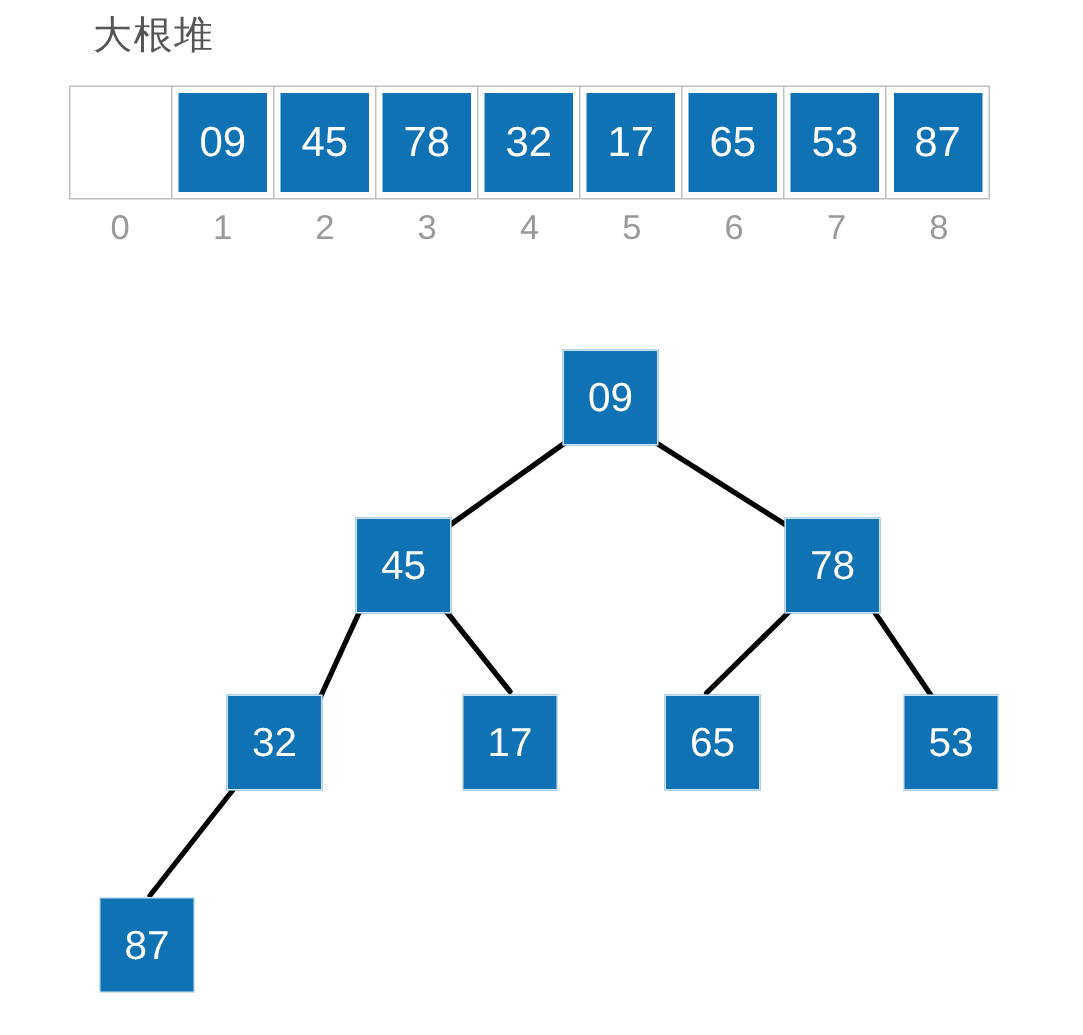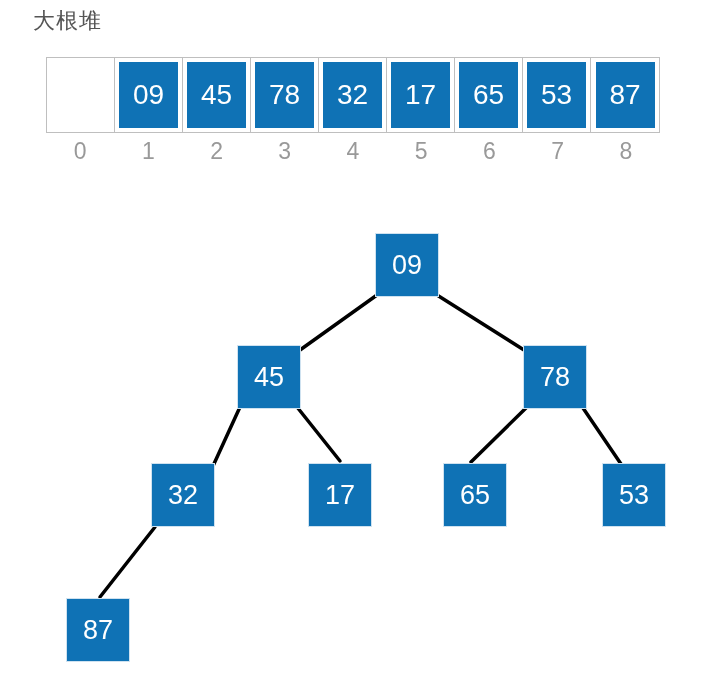--- a/index.html
+++ b/index.html
@@ -10,23 +10,23 @@
   #stage {
     position: relative;
     width: 722px;
     height: 690px;
     background: #ffffff;
     font-family: "Liberation Sans", sans-serif;
     overflow: hidden;
   }
   .title {
     position: absolute;
-    left: 33px;
+    left: 62px;
     top: 6px;
-    font-size: 22px;
+    font-size: 26px;
     color: #555555;
     letter-spacing: 1px;
   }
   .array-row {
     position: absolute;
     left: 46px;
     top: 57px;
     width: 614px;
     height: 76px;
     display: grid;

